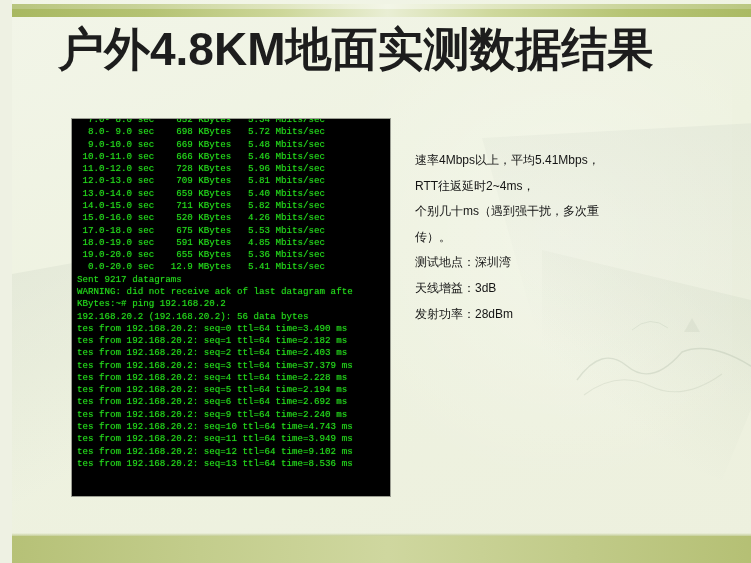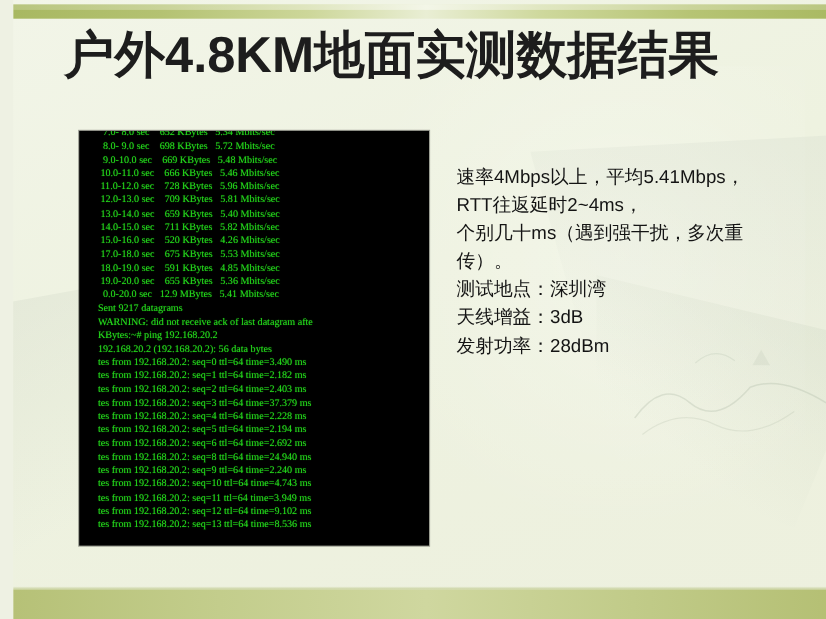--- a/index.html
+++ b/index.html
@@ -109,37 +109,37 @@
     background: #000000;
     overflow: hidden;
     box-shadow: 0 0 0 1px rgba(0,0,0,.35);
   }
   .term-inner {
     position: absolute;
     left: 0; top: -5px;
     width: 340px;
   }
   .term-line {
-    font-family: Liberation Serif, serif;
+    font-family: Liberation Mono, monospace;
     font-size: 9.2px;
     line-height: 12.28px;
     color: #23d81b;
     white-space: pre;
-    padding-left: 17px;
+    padding-left: 5px;
     text-shadow: 0 0 1px rgba(40,220,30,.6);
   }
 
   
   .notes {
     position: absolute;
     left: 403px; top: 148px;
     width: 332px;
   }
   .note-line {
-    font-size: 17px;
+    font-size: 12px;
     color: #141414;
     line-height: 25.6px;
     white-space: nowrap;
   }
 </style>
 </head>
 <body>
 
 <div class="slide">
 
@@ -182,21 +182,20 @@
         <div class="term-line">WARNING: did not receive ack of last datagram afte</div>
         <div class="term-line">KBytes:~# ping 192.168.20.2</div>
         <div class="term-line">192.168.20.2 (192.168.20.2): 56 data bytes</div>
         <div class="term-line">tes from 192.168.20.2: seq=0 ttl=64 time=3.490 ms</div>
         <div class="term-line">tes from 192.168.20.2: seq=1 ttl=64 time=2.182 ms</div>
         <div class="term-line">tes from 192.168.20.2: seq=2 ttl=64 time=2.403 ms</div>
         <div class="term-line">tes from 192.168.20.2: seq=3 ttl=64 time=37.379 ms</div>
         <div class="term-line">tes from 192.168.20.2: seq=4 ttl=64 time=2.228 ms</div>
         <div class="term-line">tes from 192.168.20.2: seq=5 ttl=64 time=2.194 ms</div>
         <div class="term-line">tes from 192.168.20.2: seq=6 ttl=64 time=2.692 ms</div>
-        <div class="term-line">tes from 192.168.20.2: seq=8 ttl=64 time=24.940 ms</div>
         <div class="term-line">tes from 192.168.20.2: seq=9 ttl=64 time=2.240 ms</div>
         <div class="term-line">tes from 192.168.20.2: seq=10 ttl=64 time=4.743 ms</div>
         <div class="term-line">tes from 192.168.20.2: seq=11 ttl=64 time=3.949 ms</div>
         <div class="term-line">tes from 192.168.20.2: seq=12 ttl=64 time=9.102 ms</div>
         <div class="term-line">tes from 192.168.20.2: seq=13 ttl=64 time=8.536 ms</div>
       </div>
   </div>
 
   <div class="notes" id="notes-lines">
       <div class="note-line">速率4Mbps以上，平均5.41Mbps，</div>

